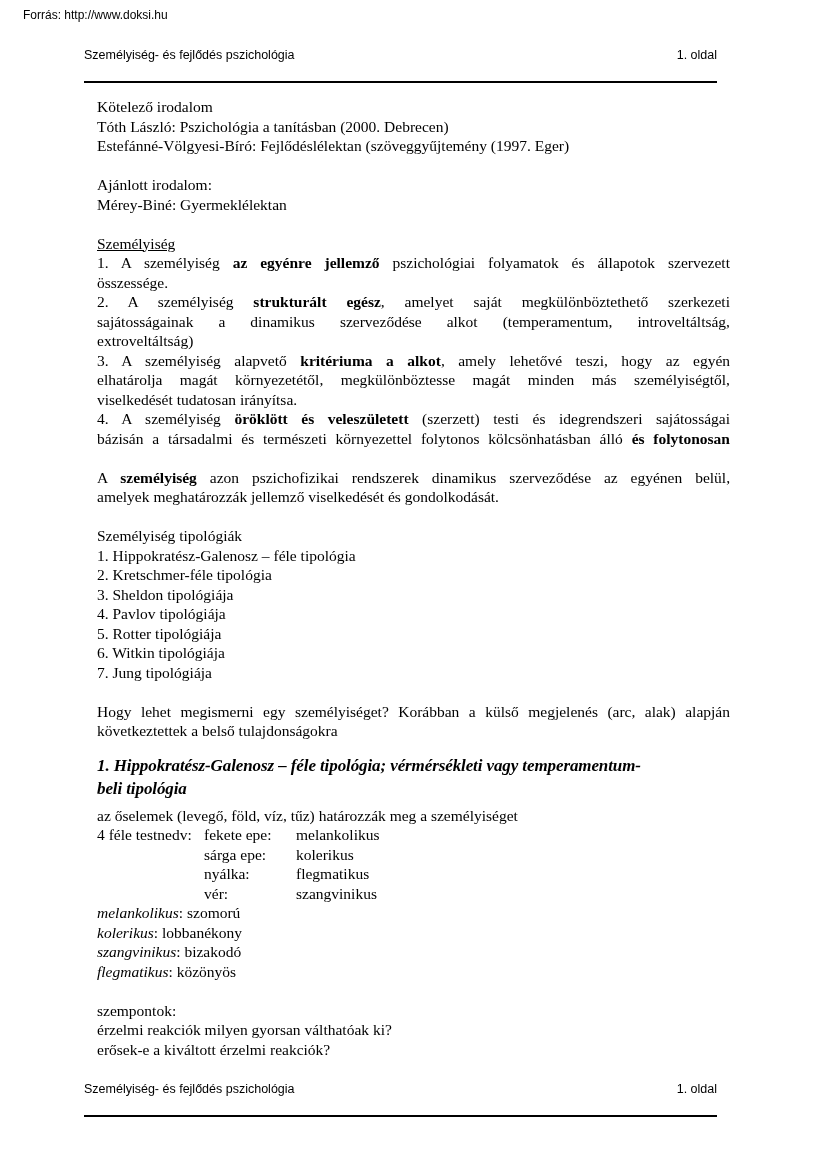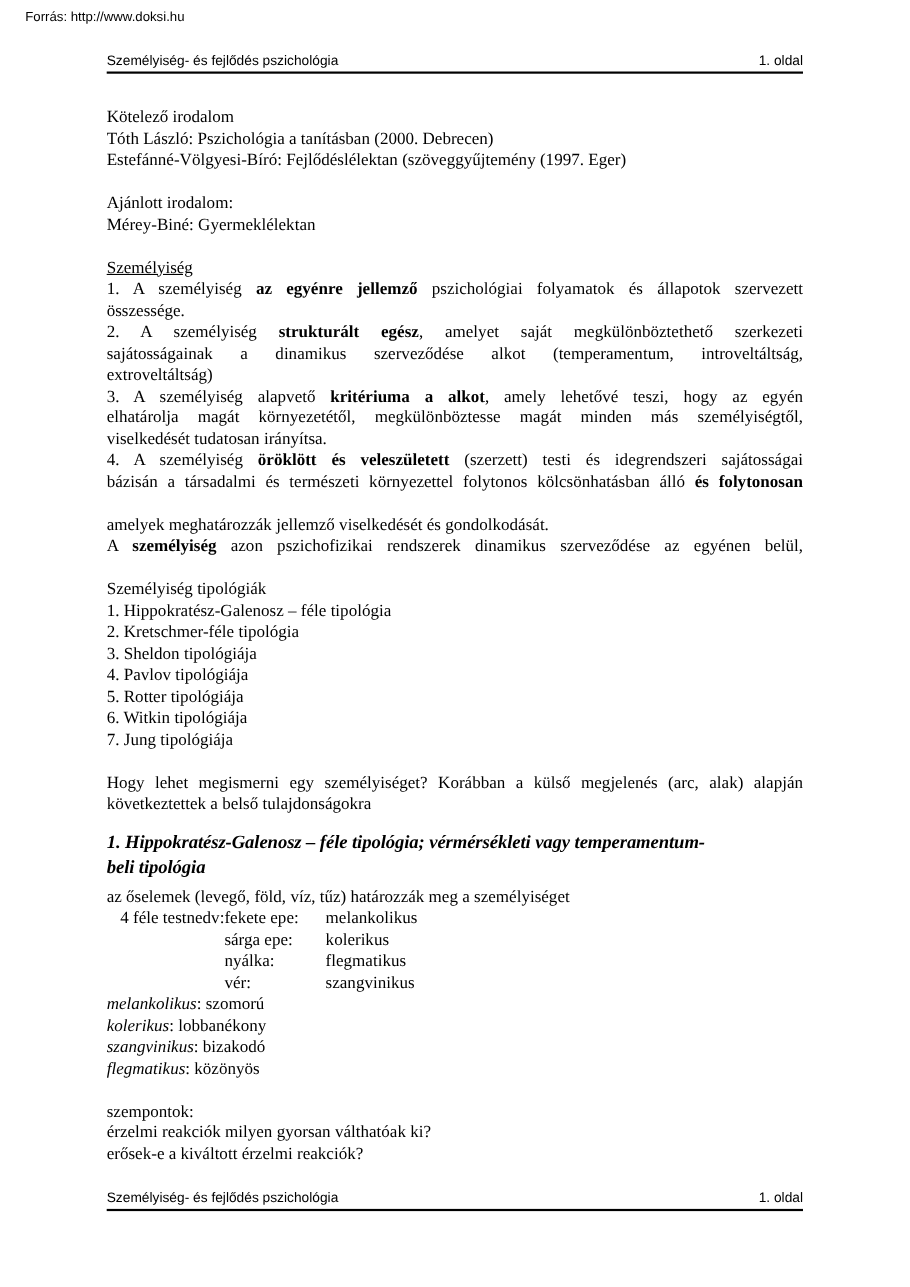--- a/index.html
+++ b/index.html
@@ -5,45 +5,45 @@
   html,body { margin:0; padding:0; background:#ffffff; }
   .page {
     position:relative; width:827px; height:1170px; background:#ffffff;
     color:#000; font-family:"Liberation Serif", serif; overflow:hidden;
   }
   .source {
     position:absolute; left:23px; top:8px;
     font-family:"Liberation Sans", sans-serif; font-size:12px; color:#000;
   }
   .pagebar {
-    position:absolute; left:97px; width:633px;
+    position:absolute; left:84px; width:633px;
     display:flex; justify-content:space-between; align-items:flex-end;
     font-family:"Liberation Sans", sans-serif; font-size:12.5px;
-    border-bottom:2px solid #000; padding-bottom:3px;
+    border-bottom:2px solid #000; padding-bottom:19px;
   }
   .pagebar.hdr { top:48px; }
   .pagebar.ftr { top:1082px; }
   .content {
     position:absolute; left:97px; top:97px; width:633px;
     font-size:15.5px; line-height:19.5px;
   }
   .line   { min-height:19.5px; }
   .just   { text-align:justify; text-align-last:justify; }
   .spacer { height:19.5px; }
   .b { font-weight:bold; }
   .i { font-style:italic; }
   .u { text-decoration:underline; }
   .heading {
     font-family:Liberation Serif, serif;
     font-weight:bold; font-style:italic;
     font-size:17px; line-height:23px;
     margin:13px 0 6px 0; letter-spacing:-0.1px;
   }
   .trow { display:flex; min-height:19.5px; }
-  .trow .c1 { width:107px; flex:none; white-space:nowrap;text-align:right; }
+  .trow .c1 { width:107px; flex:none; white-space:nowrap; }
   .trow .c2 { width:92px;  flex:none; white-space:nowrap; }
   .trow .c3 { flex:1; white-space:nowrap; }
 </style>
 </head>
 <body>
 
 <div class="page">
 
   <div class="source">Forrás: http://www.doksi.hu</div>
 
@@ -65,22 +65,22 @@
       <div class="line"><span class="">összessége.</span></div>
       <div class="line just"><span class="">2. A személyiség </span><span class=" b">strukturált egész</span><span class="">, amelyet saját megkülönböztethető szerkezeti</span></div>
       <div class="line just"><span class="">sajátosságainak a dinamikus szerveződése alkot (temperamentum, introveltáltság,</span></div>
       <div class="line"><span class="">extroveltáltság)</span></div>
       <div class="line just"><span class="">3. A személyiség alapvető </span><span class=" b">kritériuma a alkot</span><span class="">, amely lehetővé teszi, hogy az egyén</span></div>
       <div class="line just"><span class="">elhatárolja magát környezetétől, megkülönböztesse magát minden más személyiségtől,</span></div>
       <div class="line"><span class="">viselkedését tudatosan irányítsa.</span></div>
       <div class="line just"><span class="">4. A személyiség </span><span class=" b">öröklött és veleszületett</span><span class=""> (szerzett) testi és idegrendszeri sajátosságai</span></div>
       <div class="line just"><span class="">bázisán a társadalmi és természeti környezettel folytonos kölcsönhatásban álló </span><span class=" b">és folytonosan</span></div>
       <div class="spacer"></div>
+      <div class="line just"><span class="">A </span><span class=" b">személyiség</span><span class=""> azon pszichofizikai rendszerek dinamikus szerveződése az egyénen belül,</span></div>
       <div class="line"><span class="">amelyek meghatározzák jellemző viselkedését és gondolkodását.</span></div>
-      <div class="line just"><span class="">A </span><span class=" b">személyiség</span><span class=""> azon pszichofizikai rendszerek dinamikus szerveződése az egyénen belül,</span></div>
       <div class="spacer"></div>
       <div class="line"><span class="">Személyiség tipológiák</span></div>
       <div class="line"><span class="">1. Hippokratész-Galenosz – féle tipológia</span></div>
       <div class="line"><span class="">2. Kretschmer-féle tipológia</span></div>
       <div class="line"><span class="">3. Sheldon tipológiája</span></div>
       <div class="line"><span class="">4. Pavlov tipológiája</span></div>
       <div class="line"><span class="">5. Rotter tipológiája</span></div>
       <div class="line"><span class="">6. Witkin tipológiája</span></div>
       <div class="line"><span class="">7. Jung tipológiája</span></div>
       <div class="spacer"></div>

